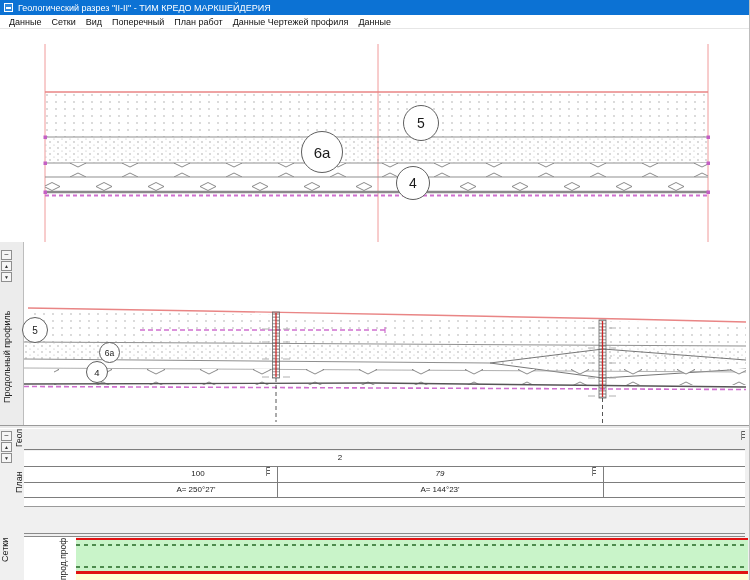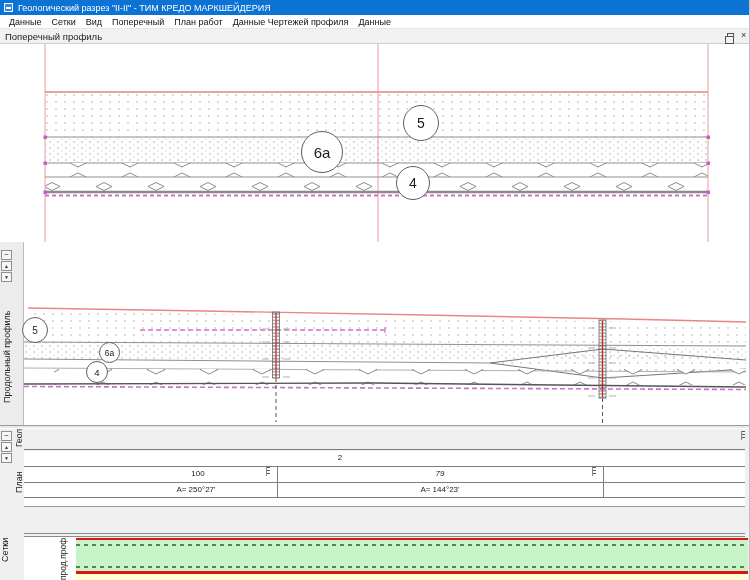--- a/index.html
+++ b/index.html
@@ -78,27 +78,20 @@
   <div class="menubar">
     <span class="mitem">Данные</span>
     <span class="mitem">Сетки</span>
     <span class="mitem">Вид</span>
     <span class="mitem">Поперечный</span>
     <span class="mitem">План работ</span>
     <span class="mitem">Данные Чертежей профиля</span>
     <span class="mitem">Данные</span>
   </div>
 
-  <div class="captionbar">
-    <span>Поперечный профиль</span>
-    <span class="cap-icons">
-      <span class="float-icon"></span>
-      <span class="close-x">×</span>
-    </span>
-  </div>
 
   <div class="cross-panel">
     <svg width="750" height="198">
       <defs>
         <pattern id="dotsA" width="9" height="7" patternUnits="userSpaceOnUse">
           <circle cx="2" cy="2" r="0.7" fill="#9b9b9b"></circle>
         </pattern>
         <pattern id="dotsB" width="8" height="6" patternUnits="userSpaceOnUse">
           <circle cx="2" cy="2" r="0.7" fill="#9b9b9b"></circle>
           <circle cx="6" cy="5" r="0.6" fill="#b3b3b3"></circle>

